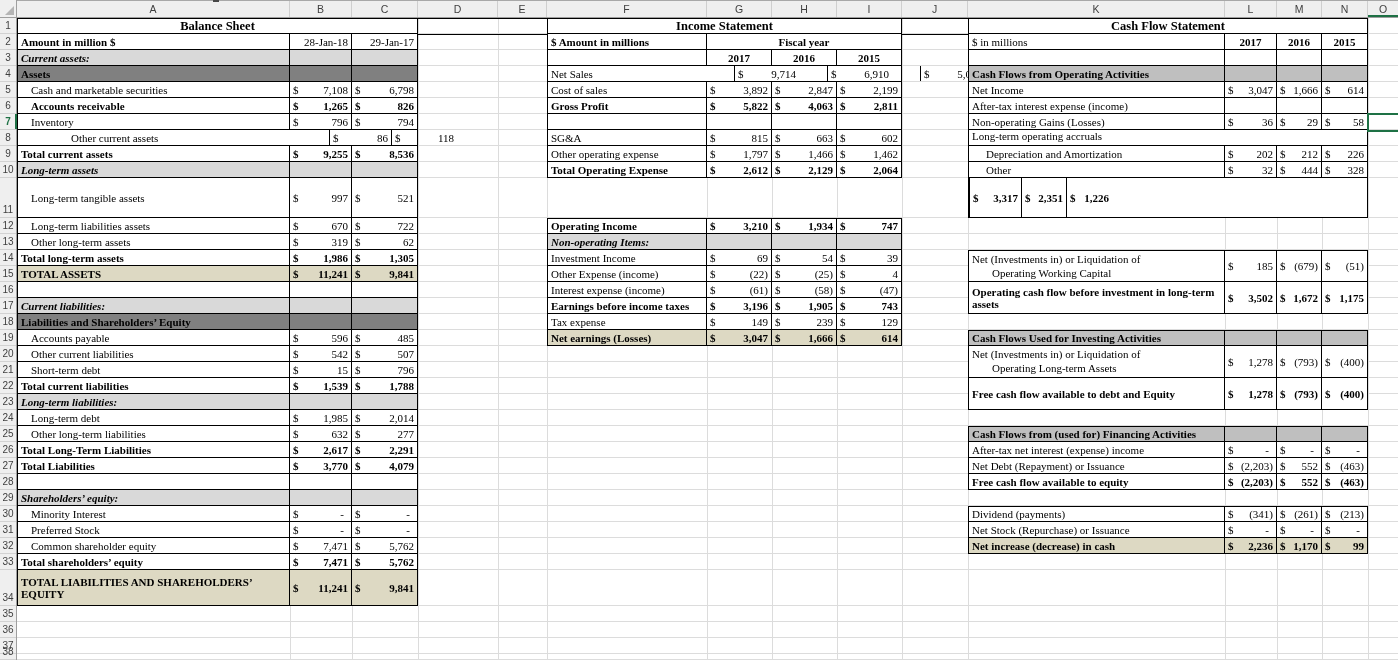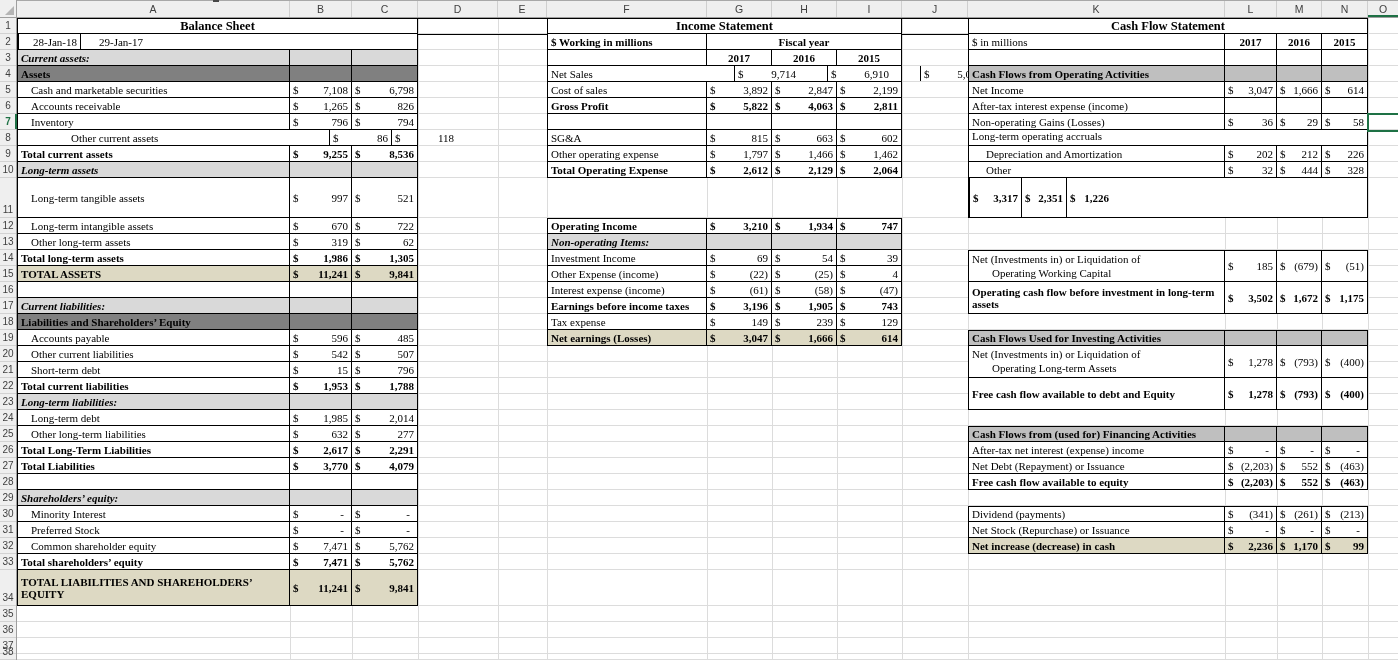--- a/index.html
+++ b/index.html
@@ -134,20 +134,21 @@
   <div class="hconn" style="top:18px"></div>
   <div class="hconn" style="top:34px"></div>
 
   <div class="ftable" id="bs" style="left:17px;top:18px;width:401px">
       <div class="trow title bt titleRow bsTitle" style="height: 16px;">
         <div class="lab">
           <span>Balance Sheet</span>
         </div>
       </div>
       <div class="trow cols" style="height: 16px;">
+        <div class="hc first b" style="width: 271px;">Amount in million $</div>
         <div class="hc rt" style="width: 62px;">28-Jan-18</div>
         <div class="hc rt" style="width: 66px;">29-Jan-17</div>
       </div>
       <div class="trow light" style="height: 16px;">
         <div class="lab" style="width: 271px;">
           <span>Current assets:</span>
         </div>
         <div class="cell" style="width: 62px;"></div>
         <div class="cell" style="width: 66px;"></div>
       </div>
@@ -164,21 +165,21 @@
         </div>
         <div class="cell" style="width: 62px;">
           <span class="d">$</span>
           <span class="n">7,108</span>
         </div>
         <div class="cell" style="width: 66px;">
           <span class="d">$</span>
           <span class="n">6,798</span>
         </div>
       </div>
-      <div class="trow item" style="height: 16px;">
+      <div class="trow item" style="height: 16px; font-weight: bold;">
         <div class="lab ind1" style="width: 271px;">
           <span>Accounts receivable</span>
         </div>
         <div class="cell" style="width: 62px;">
           <span class="d">$</span>
           <span class="n">1,265</span>
         </div>
         <div class="cell" style="width: 66px;">
           <span class="d">$</span>
           <span class="n">826</span>
@@ -238,21 +239,21 @@
           <span class="d">$</span>
           <span class="n">997</span>
         </div>
         <div class="cell" style="width: 66px;">
           <span class="d">$</span>
           <span class="n">521</span>
         </div>
       </div>
       <div class="trow item" style="height: 16px;">
         <div class="lab ind1" style="width: 271px;">
-          <span>Long-term intangible assets</span>
+          <span>Long-term liabilities assets</span>
         </div>
         <div class="cell" style="width: 62px;">
           <span class="d">$</span>
           <span class="n">670</span>
         </div>
         <div class="cell" style="width: 66px;">
           <span class="d">$</span>
           <span class="n">722</span>
         </div>
       </div>
@@ -354,21 +355,21 @@
           <span class="d">$</span>
           <span class="n">796</span>
         </div>
       </div>
       <div class="trow total" style="height: 16px;">
         <div class="lab" style="width: 271px;">
           <span>Total current liabilities</span>
         </div>
         <div class="cell" style="width: 62px;">
           <span class="d">$</span>
-          <span class="n">1,953</span>
+          <span class="n">1,539</span>
         </div>
         <div class="cell" style="width: 66px;">
           <span class="d">$</span>
           <span class="n">1,788</span>
         </div>
       </div>
       <div class="trow light" style="height: 16px;">
         <div class="lab" style="width: 271px;">
           <span>Long-term liabilities:</span>
         </div>
@@ -507,21 +508,21 @@
         </div>
       </div>
     </div>
   <div class="ftable" id="is" style="left:547px;top:18px;width:355px">
       <div class="trow title bt titleRow" style="height: 16px;">
         <div class="lab">
           <span>Income Statement</span>
         </div>
       </div>
       <div class="trow cols" style="height: 16px;">
-        <div class="hc first b" style="width: 158px;">$ Working in millions</div>
+        <div class="hc first b" style="width: 158px;">$ Amount in millions</div>
         <div class="hc b ctr" style="width: 195px;">Fiscal year</div>
       </div>
       <div class="trow cols" style="height: 16px;">
         <div class="hc first" style="width: 158px;"></div>
         <div class="hc b ctr" style="width: 65px;">2017</div>
         <div class="hc b ctr" style="width: 65px;">2016</div>
         <div class="hc b ctr" style="width: 65px;">2015</div>
       </div>
       <div class="trow item" style="height: 16px; gap: 28px;">
         <div class="lab" style="width: 158px;">

